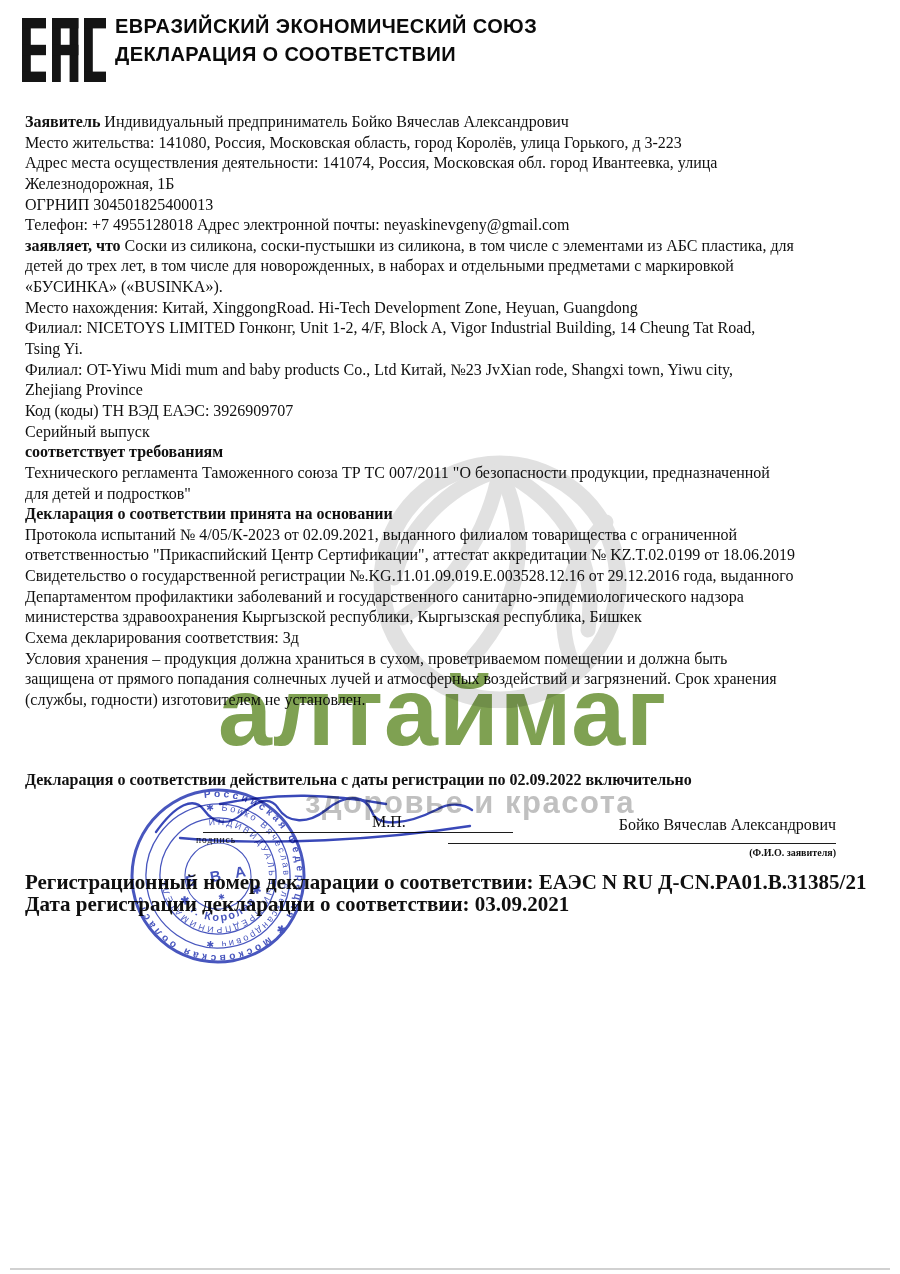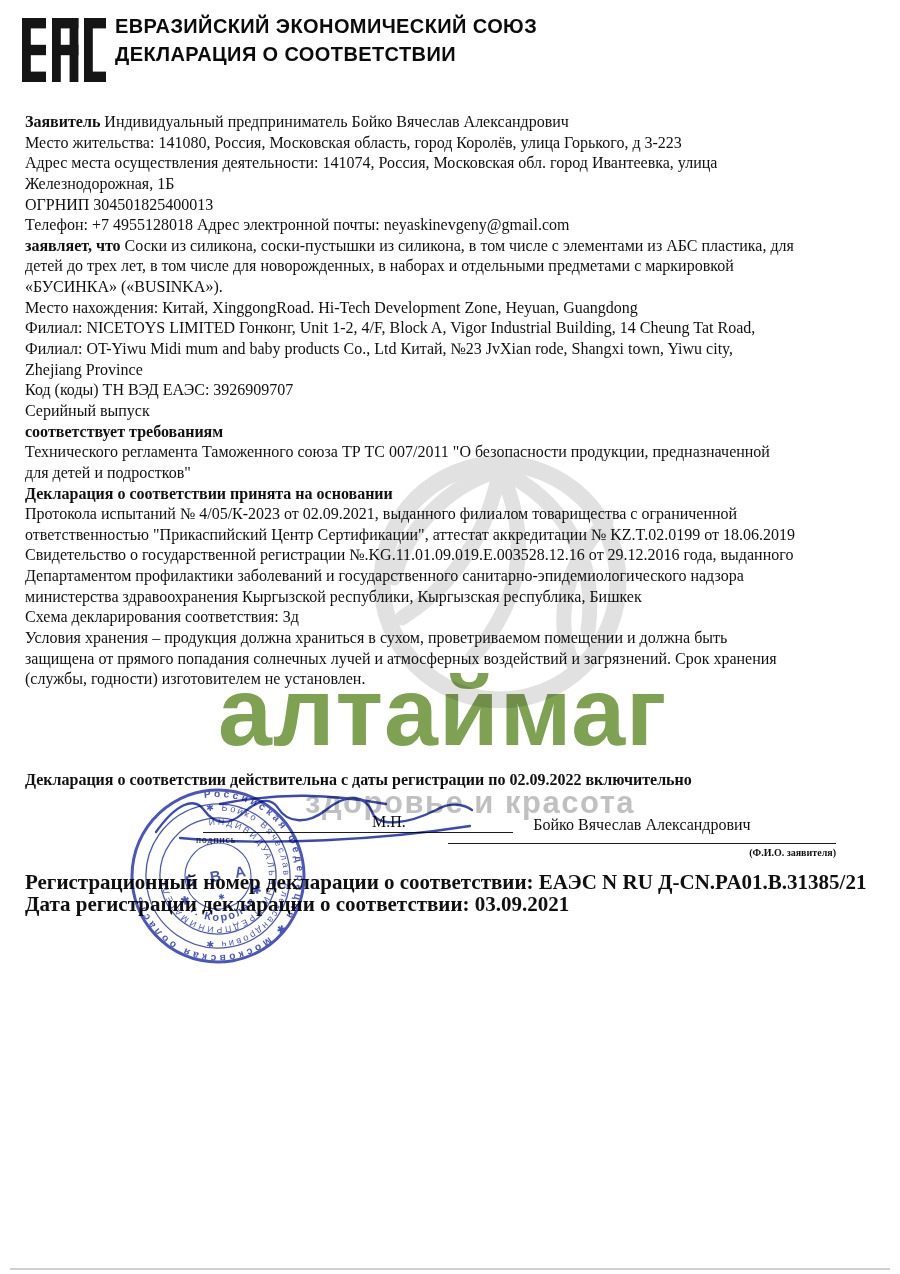--- a/index.html
+++ b/index.html
@@ -13,21 +13,21 @@
   .eac{position:absolute;left:22px;top:10px;}
   
   .doclines{position:absolute;left:25px;top:112px;width:860px;}
   .docline{height:20.65px;line-height:20.65px;font-size:16px;white-space:nowrap;}
   .docline .b{font-weight:700;}
   .validity{position:absolute;left:25px;top:771px;font-size:16px;font-weight:700;white-space:nowrap;}
   
   .mp{position:absolute;left:372px;top:813px;font-size:16px;}
   .sigline{position:absolute;left:203px;top:832px;width:310px;border-top:1.5px solid #1c1c1c;}
   .siglabel{position:absolute;left:196px;top:835px;width:120px;font-size:9.5px;letter-spacing:1px;}
-  .fioname{position:absolute;left:448px;top:816px;width:388px;text-align:center;font-size:16px;}
+  .fioname{position:absolute;left:448px;top:816px;width:388px;text-align:right;font-size:16px;}
   .fioline{position:absolute;left:448px;top:843px;width:388px;border-top:1.5px solid #1c1c1c;}
   .fiocap{position:absolute;left:448px;top:847px;width:388px;text-align:right;font-size:10px;font-weight:700;}
   
   .regline{position:absolute;left:25px;font-size:21px;font-weight:700;white-space:nowrap;}
   .reg1{top:870px}.reg2{top:892px}
   
   .wm-globe{position:absolute;left:350px;top:446px;opacity:.5;mix-blend-mode:multiply;pointer-events:none;}
   .wm-brand{position:absolute;left:218px;top:662px;font-family:"Liberation Sans",sans-serif;
             font-weight:700;font-size:97px;line-height:100px;color:#4d7c0f;opacity:.72;
             letter-spacing:1px;mix-blend-mode:multiply;pointer-events:none;white-space:nowrap;}
@@ -79,20 +79,21 @@
     <div class="docline"><span class="b"></span><span>Место жительства: 141080, Россия, Московская область, город Королёв, улица Горького, д 3-223</span></div>
     <div class="docline"><span class="b"></span><span>Адрес места осуществления деятельности: 141074, Россия, Московская обл. город Ивантеевка, улица</span></div>
     <div class="docline"><span class="b"></span><span>Железнодорожная, 1Б</span></div>
     <div class="docline"><span class="b"></span><span>ОГРНИП 304501825400013</span></div>
     <div class="docline"><span class="b"></span><span>Телефон: +7 4955128018 Адрес электронной почты: neyaskinevgeny@gmail.com</span></div>
     <div class="docline"><span class="b">заявляет, что</span><span> Соски из силикона, соски-пустышки из силикона, в том числе с элементами из АБС пластика, для</span></div>
     <div class="docline"><span class="b"></span><span>детей до трех лет, в том числе для новорожденных, в наборах и отдельными предметами с маркировкой</span></div>
     <div class="docline"><span class="b"></span><span>«БУСИНКА» («BUSINKA»).</span></div>
     <div class="docline"><span class="b"></span><span>Место нахождения: Китай, XinggongRoad. Hi-Tech Development Zone, Heyuan, Guangdong</span></div>
     <div class="docline"><span class="b"></span><span>Филиал: NICETOYS LIMITED Гонконг, Unit 1-2, 4/F, Block A, Vigor Industrial Building, 14 Cheung Tat Road,</span></div>
+    <div class="docline"><span class="b"></span><span>Tsing Yi.</span></div>
     <div class="docline"><span class="b"></span><span>Филиал: OT-Yiwu Midi mum and baby products Co., Ltd Китай, №23 JvXian rode, Shangxi town, Yiwu city,</span></div>
     <div class="docline"><span class="b"></span><span>Zhejiang Province</span></div>
     <div class="docline"><span class="b"></span><span>Код (коды) ТН ВЭД ЕАЭС: 3926909707</span></div>
     <div class="docline"><span class="b"></span><span>Серийный выпуск</span></div>
     <div class="docline"><span class="b">соответствует требованиям</span><span></span></div>
     <div class="docline"><span class="b"></span><span>Технического регламента Таможенного союза ТР ТС 007/2011 "О безопасности продукции, предназначенной</span></div>
     <div class="docline"><span class="b"></span><span>для детей и подростков"</span></div>
     <div class="docline"><span class="b">Декларация о соответствии принята на основании</span><span></span></div>
     <div class="docline"><span class="b"></span><span>Протокола испытаний № 4/05/К-2023 от 02.09.2021, выданного филиалом товарищества с ограниченной</span></div>
     <div class="docline"><span class="b"></span><span>ответственностью "Прикаспийский Центр Сертификации", аттестат аккредитации № KZ.T.02.0199 от 18.06.2019</span></div>

